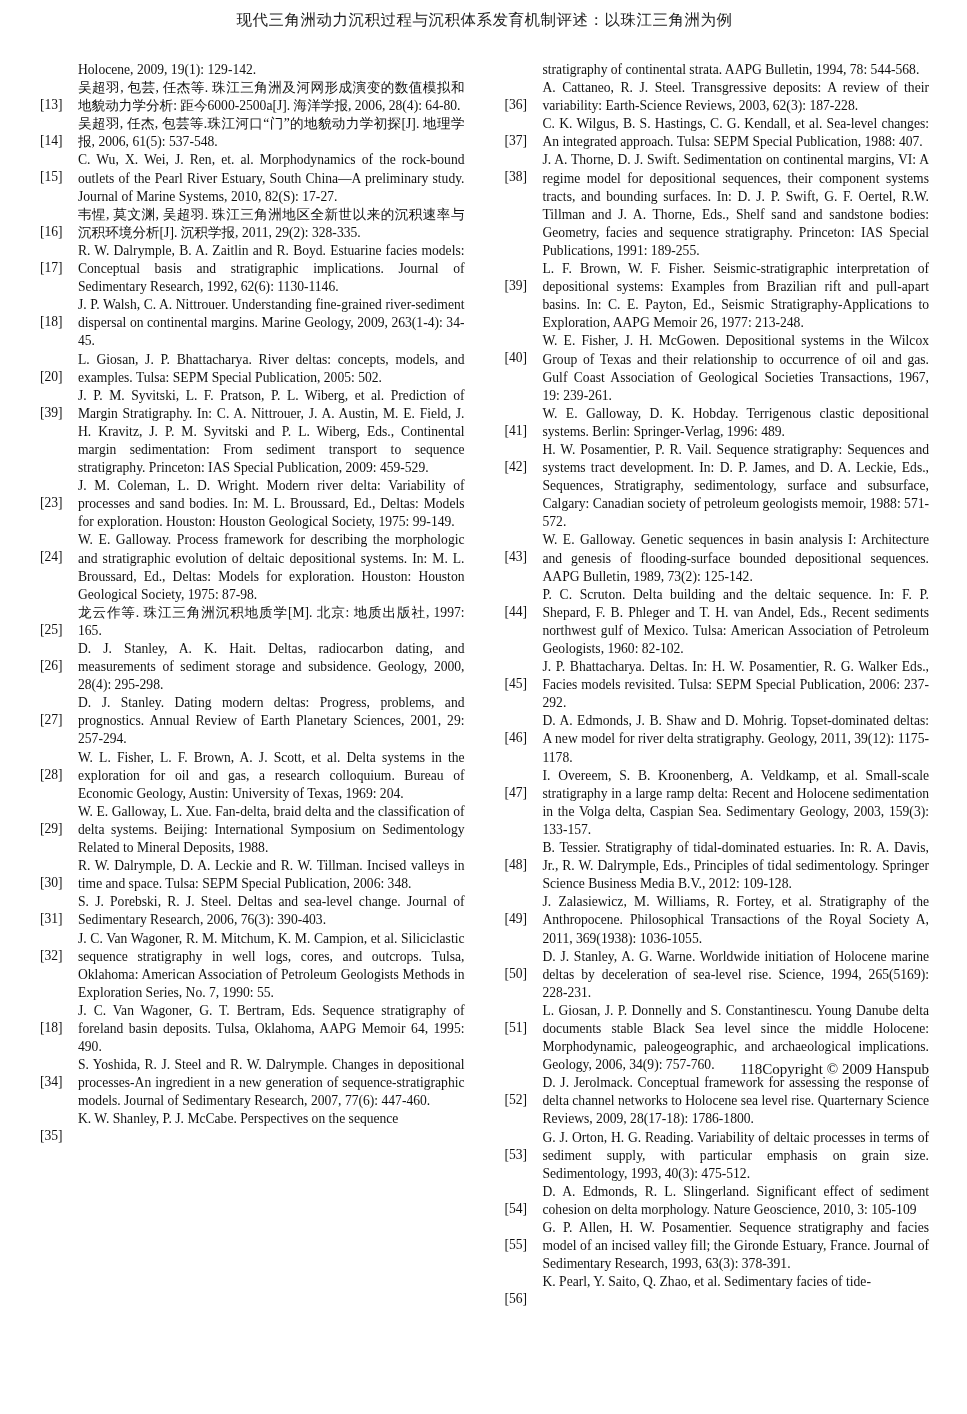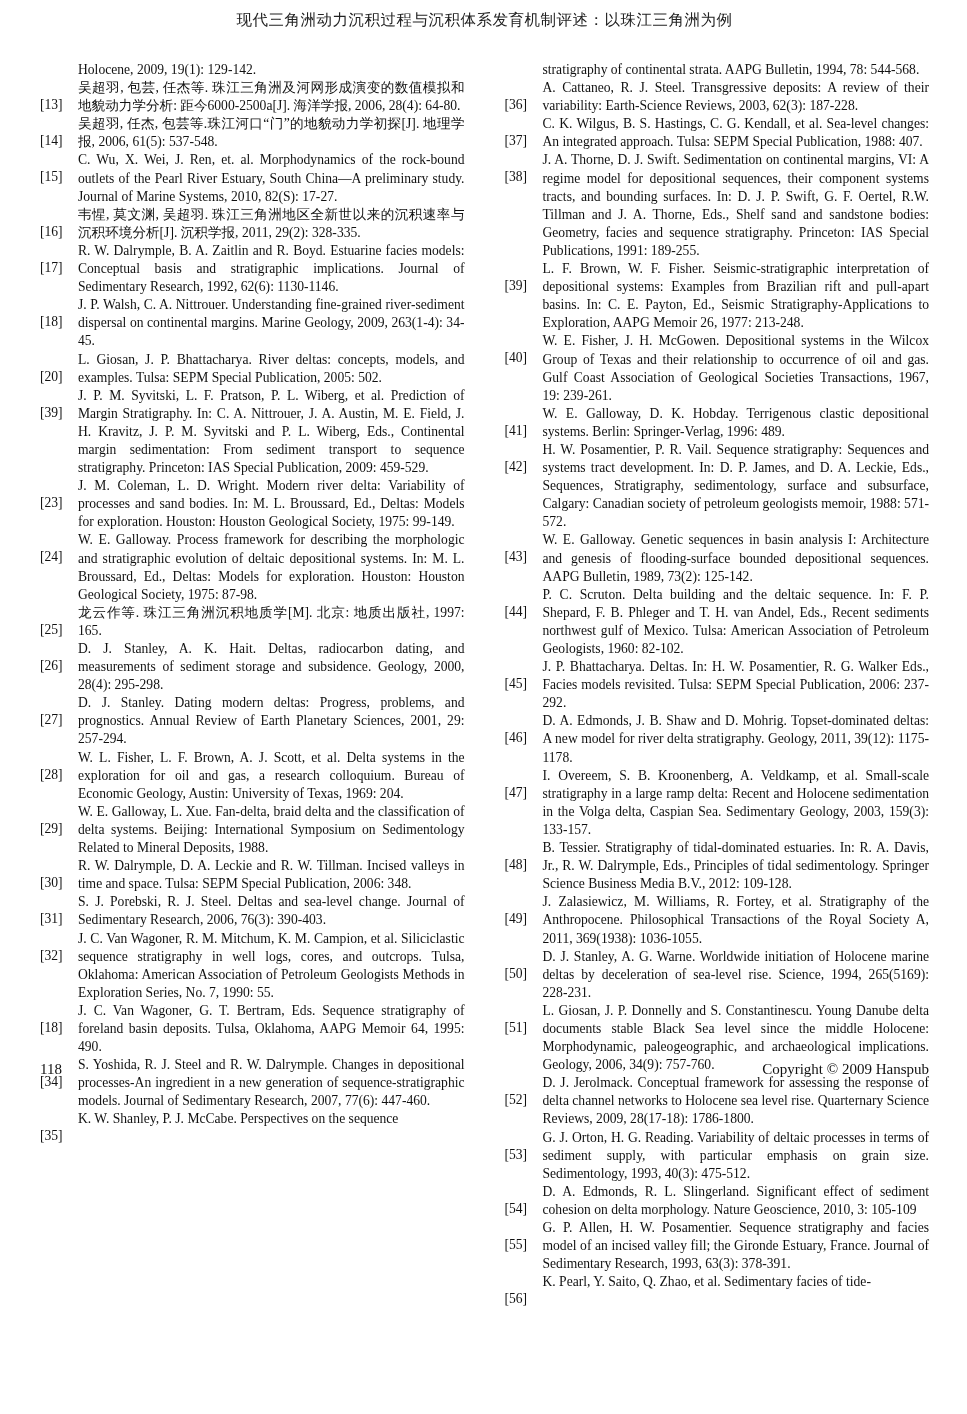--- a/index.html
+++ b/index.html
@@ -30,21 +30,21 @@
     min-width: 0;
     font-size: 13.6px;
     line-height: 18.1px;
   }
   .ref-item { display: flex; align-items: flex-start; }
   .ref-num { flex: 0 0 38px; margin-top: 17px; }
   .ref-text { flex: 1 1 auto; text-align: justify; }
   .footer {
     position: absolute;
     left: 40px; right: 38px; bottom: 14px;
-    display: flex; justify-content: space-between;
+    display: flex; justify-content: flex-end;
     font-size: 15px;
   }
 </style>
 </head>
 <body>
 
 <div class="page">
   <div class="header">
     <span>现代三角洲动力沉积过程与沉积体系发育机制评述：以珠江三角洲为例</span>
   </div>

